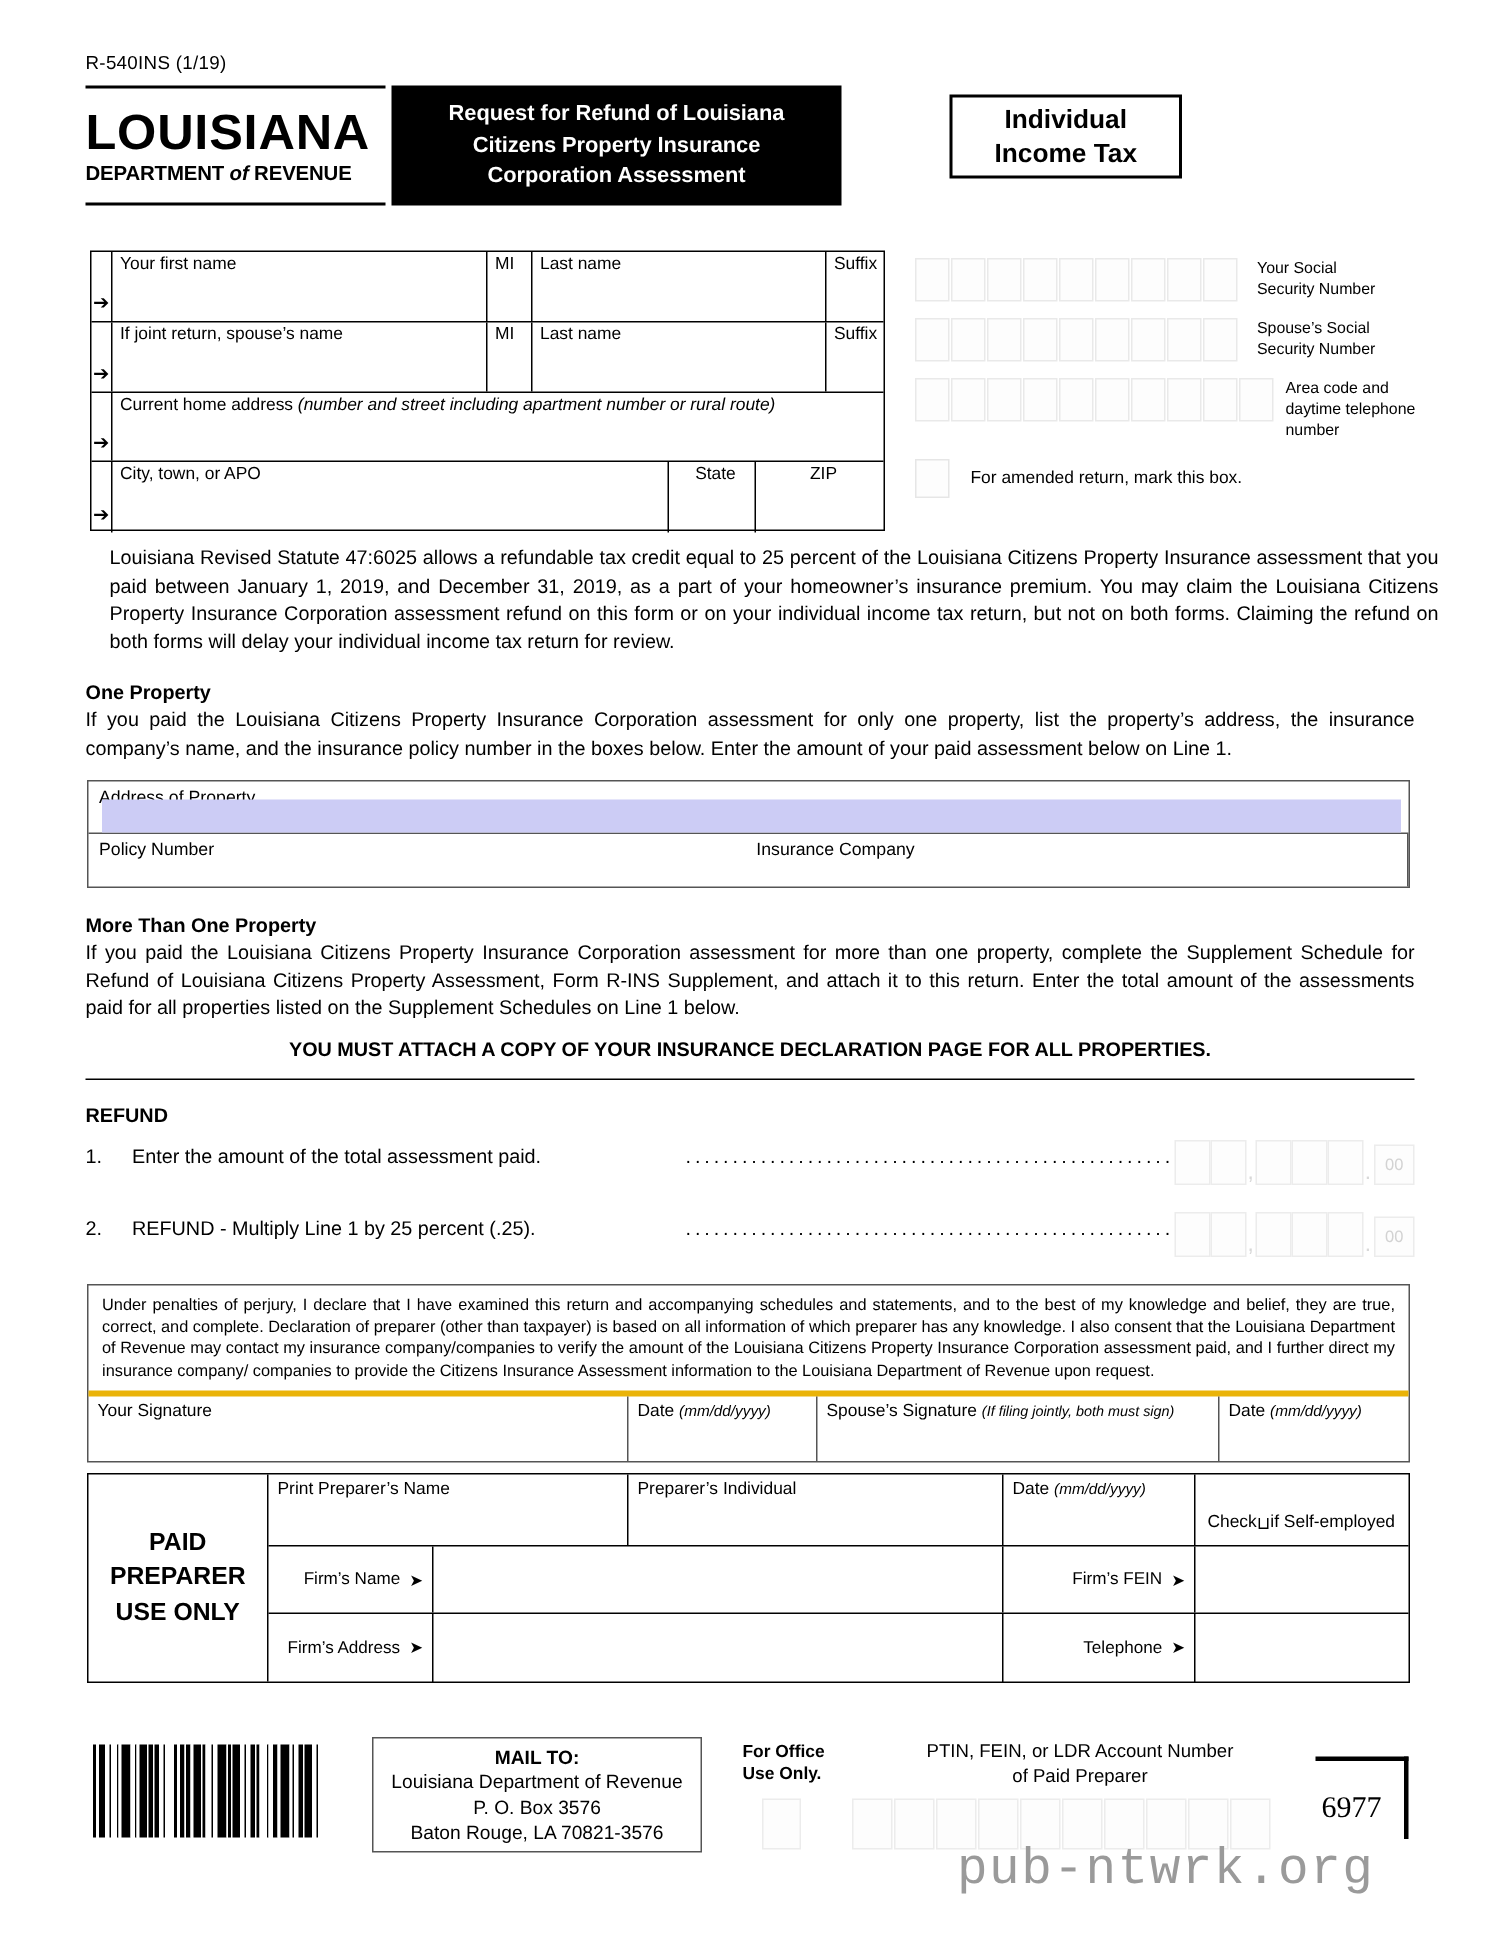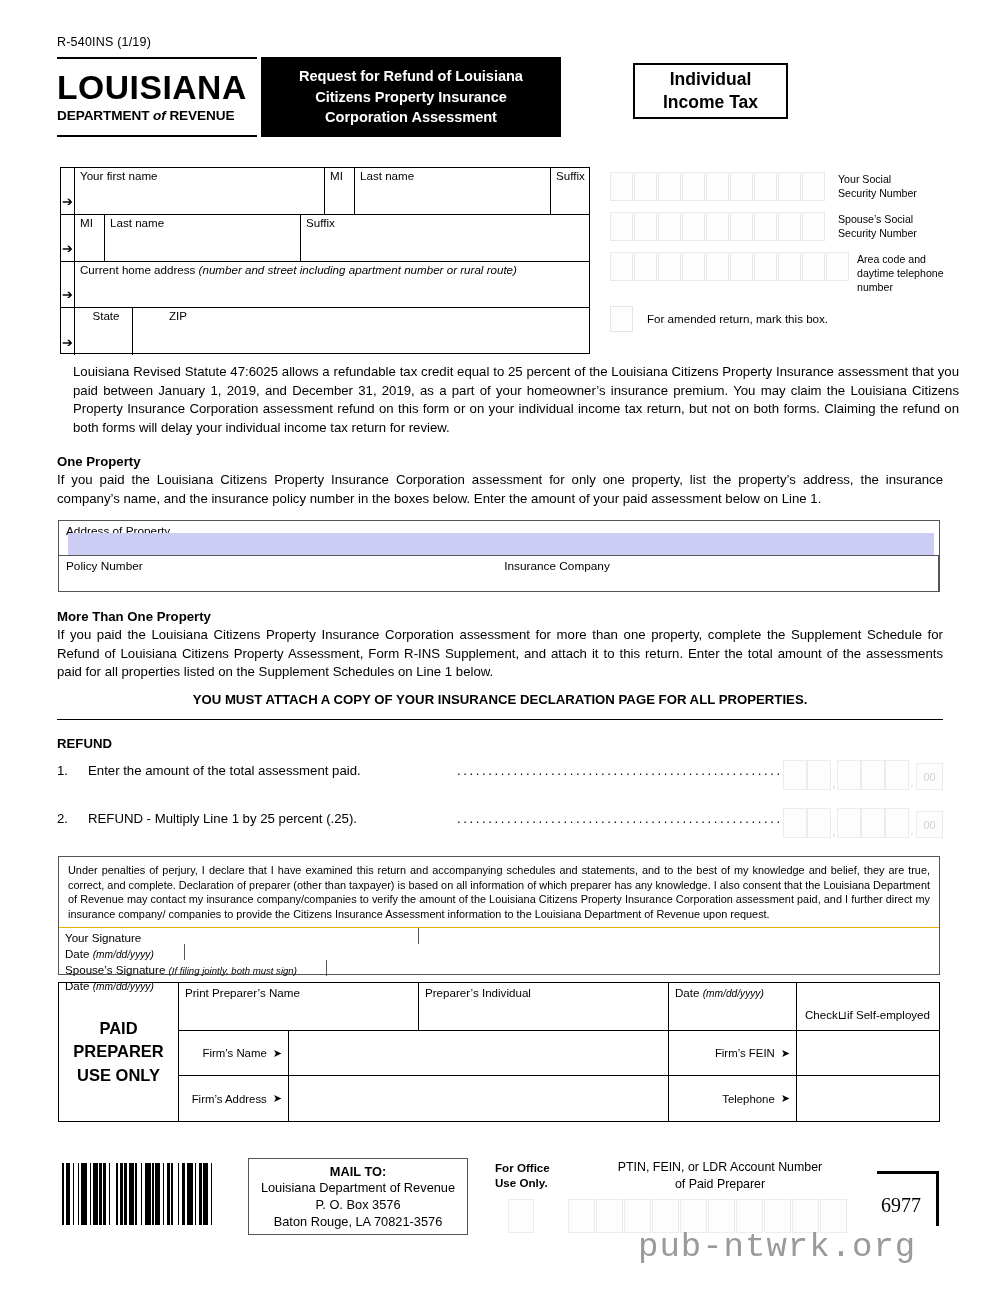--- a/index.html
+++ b/index.html
@@ -147,21 +147,21 @@
   
   .perjury {
     position: absolute; left: 58px; top: 856px; width: 882px; height: 119px;
     border: 1px solid #555;
   }
   .perjury-text {
     padding: 6px 9px 0 9px; font-size: 10.9px; line-height: 1.35; text-align: justify;
   }
   .sig-row {
     position: absolute; left: 0; bottom: 0; width: 100%; height: 47px;
-    border-top: 1px solid #eab308; display: flex; flex-direction: column;
+    border-top: 4px solid #eab308; display: flex;
   }
   .sig-cell { border-right: 1px solid #555; padding: 3px 0 0 6px; font-size: 11.6px; height: 100%; }
   .sig-cell:last-child { border-right: none; }
   .sig-cell i { font-style: italic; font-size: 10.2px; }
   .sig-cell .small-it { font-style: italic; font-size: 9.6px; }
 
   
   .preparer {
     position: absolute; left: 58px; top: 982px; width: 882px; height: 140px;
     border: 1.5px solid #000;
@@ -269,20 +269,23 @@
       </div>
       <div class="ng-cell" style="width:38px">
         <div class="ng-label">Suffix</div>
       </div>
     </div>
 
     <div class="ng-row">
       <div class="ng-arrowcol">
         <span class="ng-arrow">➔</span>
       </div>
+      <div class="ng-cell" style="width:250px">
+        <div class="ng-label">If joint return, spouse’s name</div>
+      </div>
       <div class="ng-cell" style="width:30px">
         <div class="ng-label">MI</div>
       </div>
       <div class="ng-cell" style="width:196px">
         <div class="ng-label">Last name</div>
       </div>
       <div class="ng-cell" style="width:38px">
         <div class="ng-label">Suffix</div>
       </div>
     </div>
@@ -292,20 +295,23 @@
         <span class="ng-arrow">➔</span>
       </div>
       <div class="ng-cell" style="width:514px">
         <div class="ng-label"><span>Current home address </span><i>(number and street including apartment number or rural route)</i></div>
       </div>
     </div>
 
     <div class="ng-row">
       <div class="ng-arrowcol">
         <span class="ng-arrow">➔</span>
+      </div>
+      <div class="ng-cell" style="width:371px">
+        <div class="ng-label">City, town, or APO</div>
       </div>
       <div class="ng-cell" style="width:58px">
         <div class="ng-label" style="text-align:center">State</div>
       </div>
       <div class="ng-cell" style="width:85px">
         <div class="ng-label" style="text-align:center">ZIP</div>
       </div>
     </div>
   </div>
 

